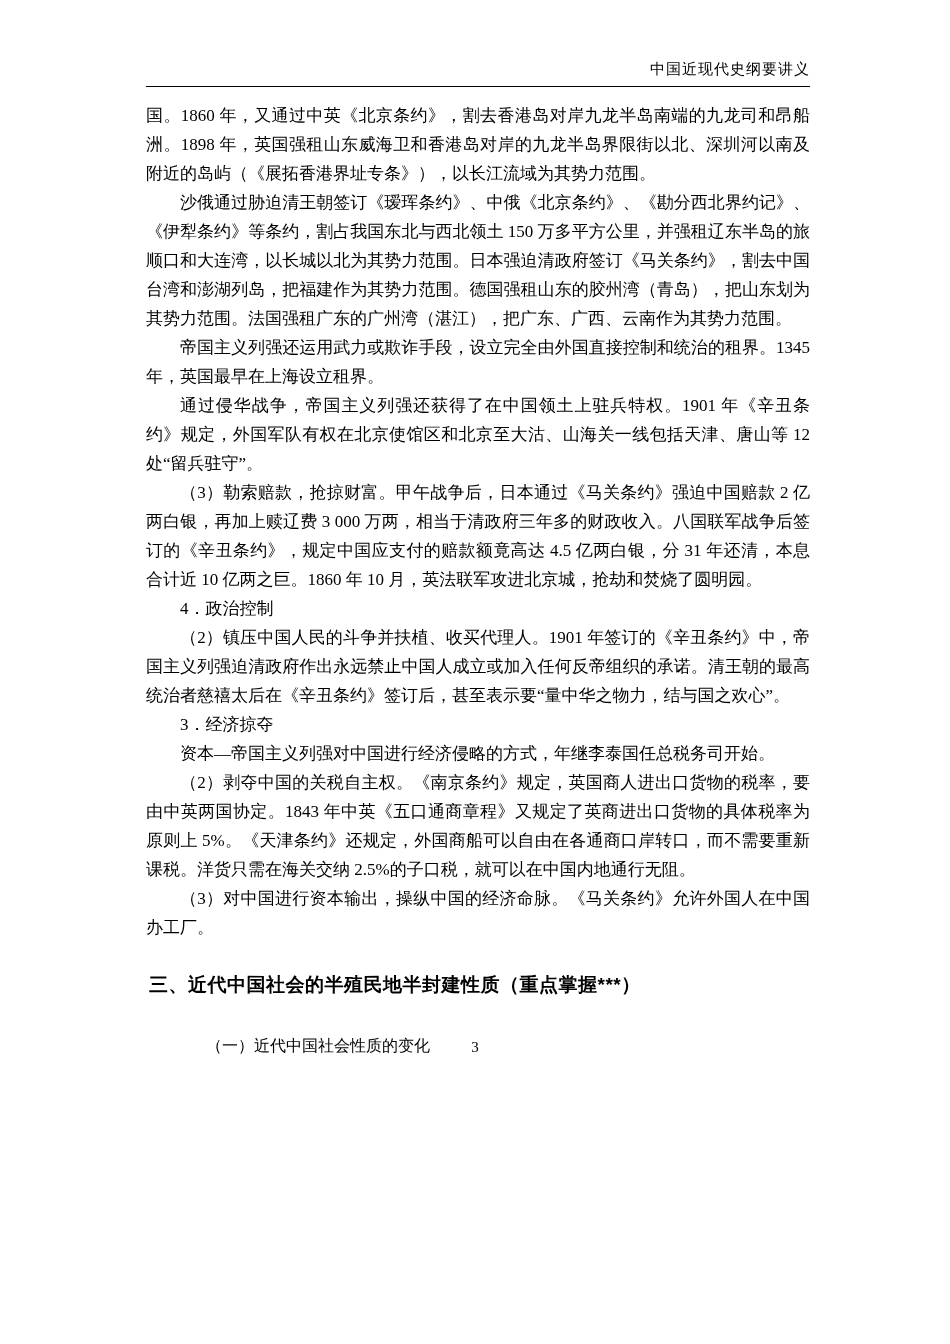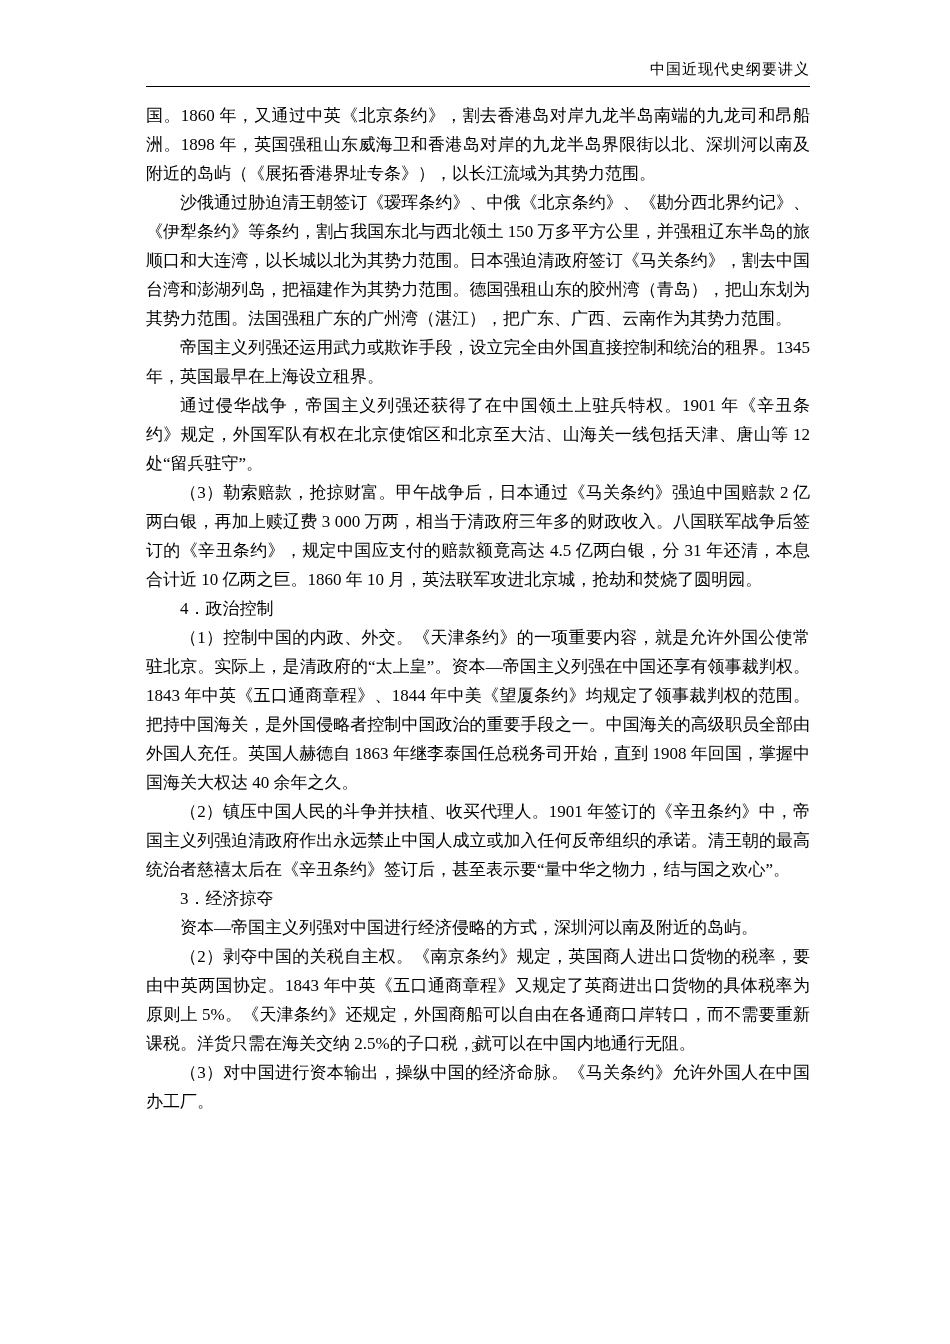--- a/index.html
+++ b/index.html
@@ -71,24 +71,23 @@
     <span>中国近现代史纲要讲义</span>
   </div>
 
   <div class="content">
       <p class="no-indent">国。1860 年，又通过中英《北京条约》，割去香港岛对岸九龙半岛南端的九龙司和昂船洲。1898 年，英国强租山东威海卫和香港岛对岸的九龙半岛界限街以北、深圳河以南及附近的岛屿（《展拓香港界址专条》），以长江流域为其势力范围。</p>
       <p>沙俄通过胁迫清王朝签订《瑷珲条约》、中俄《北京条约》、《勘分西北界约记》、《伊犁条约》等条约，割占我国东北与西北领土 150 万多平方公里，并强租辽东半岛的旅顺口和大连湾，以长城以北为其势力范围。日本强迫清政府签订《马关条约》，割去中国台湾和澎湖列岛，把福建作为其势力范围。德国强租山东的胶州湾（青岛），把山东划为其势力范围。法国强租广东的广州湾（湛江），把广东、广西、云南作为其势力范围。</p>
       <p>帝国主义列强还运用武力或欺诈手段，设立完全由外国直接控制和统治的租界。1345 年，英国最早在上海设立租界。</p>
       <p>通过侵华战争，帝国主义列强还获得了在中国领土上驻兵特权。1901 年《辛丑条约》规定，外国军队有权在北京使馆区和北京至大沽、山海关一线包括天津、唐山等 12 处“留兵驻守”。</p>
       <p>（3）勒索赔款，抢掠财富。甲午战争后，日本通过《马关条约》强迫中国赔款 2 亿两白银，再加上赎辽费 3 000 万两，相当于清政府三年多的财政收入。八国联军战争后签订的《辛丑条约》，规定中国应支付的赔款额竟高达 4.5 亿两白银，分 31 年还清，本息合计近 10 亿两之巨。1860 年 10 月，英法联军攻进北京城，抢劫和焚烧了圆明园。</p>
       <p>4．政治控制</p>
-      <p>（1）控制中国的内政、外交。《天津条约》的一项重要内容，就是允许外国公使常驻北京。实际上，是清政府的“太上皇”。资本—帝国主义列强在中国还享有领事裁判权。1843 年中英《五口通商章程》、1844 年中美《望厦条约》均规定了领事裁判权的范围。把持中国海关，是外国侵略者控制中国政治的重要手段之一。中国海关的高级职员全部由外国人充任。英国人赫德自 1863 年继李泰国任总税务司开始，直到 1908 年回国，掌握中国海关大权达 40 余年之久。</p>
       <p>（2）镇压中国人民的斗争并扶植、收买代理人。1901 年签订的《辛丑条约》中，帝国主义列强迫清政府作出永远禁止中国人成立或加入任何反帝组织的承诺。清王朝的最高统治者慈禧太后在《辛丑条约》签订后，甚至表示要“量中华之物力，结与国之欢心”。</p>
       <p>3．经济掠夺</p>
-      <p>资本—帝国主义列强对中国进行经济侵略的方式，深圳河以南及附近的岛屿。</p>
+      <p>资本—帝国主义列强对中国进行经济侵略的方式，年继李泰国任总税务司开始。</p>
       <p>（2）剥夺中国的关税自主权。《南京条约》规定，英国商人进出口货物的税率，要由中英两国协定。1843 年中英《五口通商章程》又规定了英商进出口货物的具体税率为原则上 5%。《天津条约》还规定，外国商船可以自由在各通商口岸转口，而不需要重新课税。洋货只需在海关交纳 2.5%的子口税，就可以在中国内地通行无阻。</p>
       <p>（3）对中国进行资本输出，操纵中国的经济命脉。《马关条约》允许外国人在中国办工厂。</p>
     </div>
 
   <h1 class="section-heading">三、近代中国社会的半殖民地半封建性质（重点掌握***）</h1>
 
   <h2 class="sub-heading">（一）近代中国社会性质的变化</h2>
 
   <div class="page-footer">
     <span>3</span>

